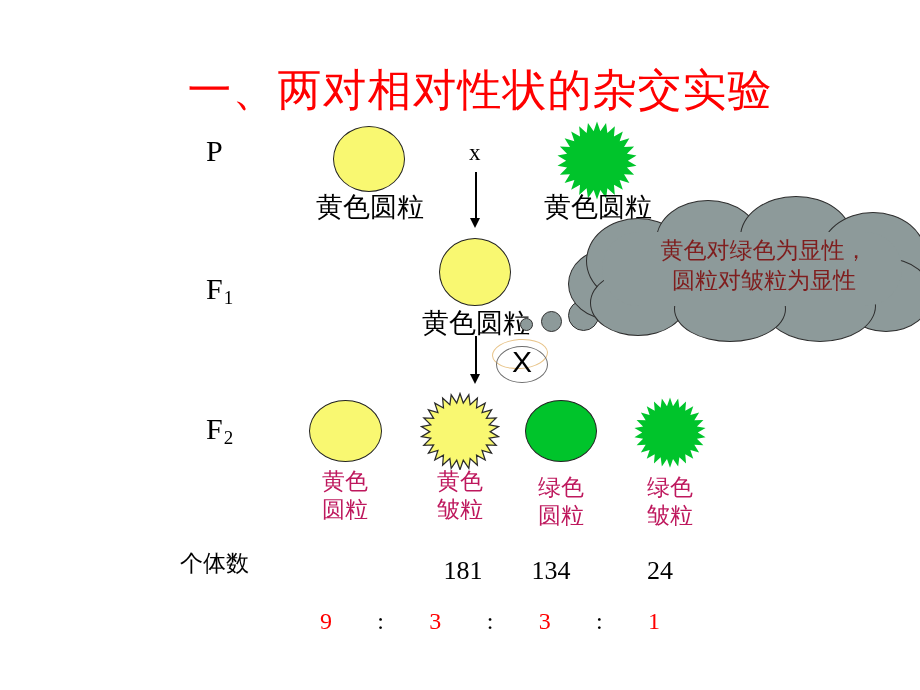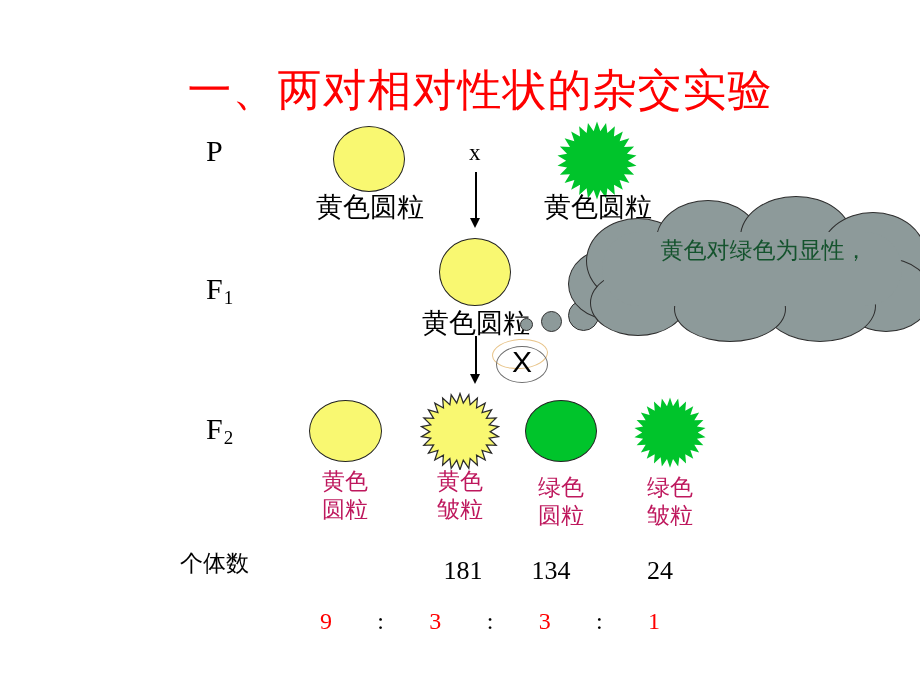--- a/index.html
+++ b/index.html
@@ -140,21 +140,21 @@
     border: 1.5px solid #2e2e2e;
     border-radius: 50%;
     box-sizing: border-box;
   }
   #bubble-text {
     position: absolute;
     left: 46px;
     top: 40px;
     width: 300px;
     text-align: center;
-    color: #14532d;
+    color: #7f1d1d;
     font-size: 23px;
     line-height: 30px;
     font-family: "Liberation Serif", "DejaVu Serif", serif;
     z-index: 5;
     white-space: nowrap;
   }
   .tail-dot {
     position: absolute;
     background: #8d9a9a;
     border: 1.5px solid #2e2e2e;
@@ -250,20 +250,21 @@
     <div class="puff" style="left:172px; top:0px;   width:112px; height:82px;"></div>
     <div class="puff" style="left:252px; top:16px;  width:106px; height:86px;"></div>
     <div class="puff" style="left:272px; top:62px;  width:92px;  height:74px;"></div>
     <div class="puff" style="left:196px; top:74px;  width:112px; height:72px;"></div>
     <div class="puff" style="left:106px; top:80px;  width:112px; height:66px;"></div>
 
     <div style="position:absolute; left:34px; top:36px; width:300px; height:74px; background:#8d9a9a; border-radius:40px;"></div>
 
     <div id="bubble-text">
       <div>黄色对绿色为显性，</div>
+      <div>圆粒对皱粒为显性</div>
     </div>
   </div>
 
   <div class="abs gen-label" style="left:186px; top:412px;">
     <span>F</span><sub>2</sub>
   </div>
 
   <div class="abs pea-circle yellow-fill" style="left:289px; top:400px; width:73px; height:62px;"></div>
   <div class="abs cap2" style="left:265px; top:468px; width:120px;">
     <div>黄色</div>

